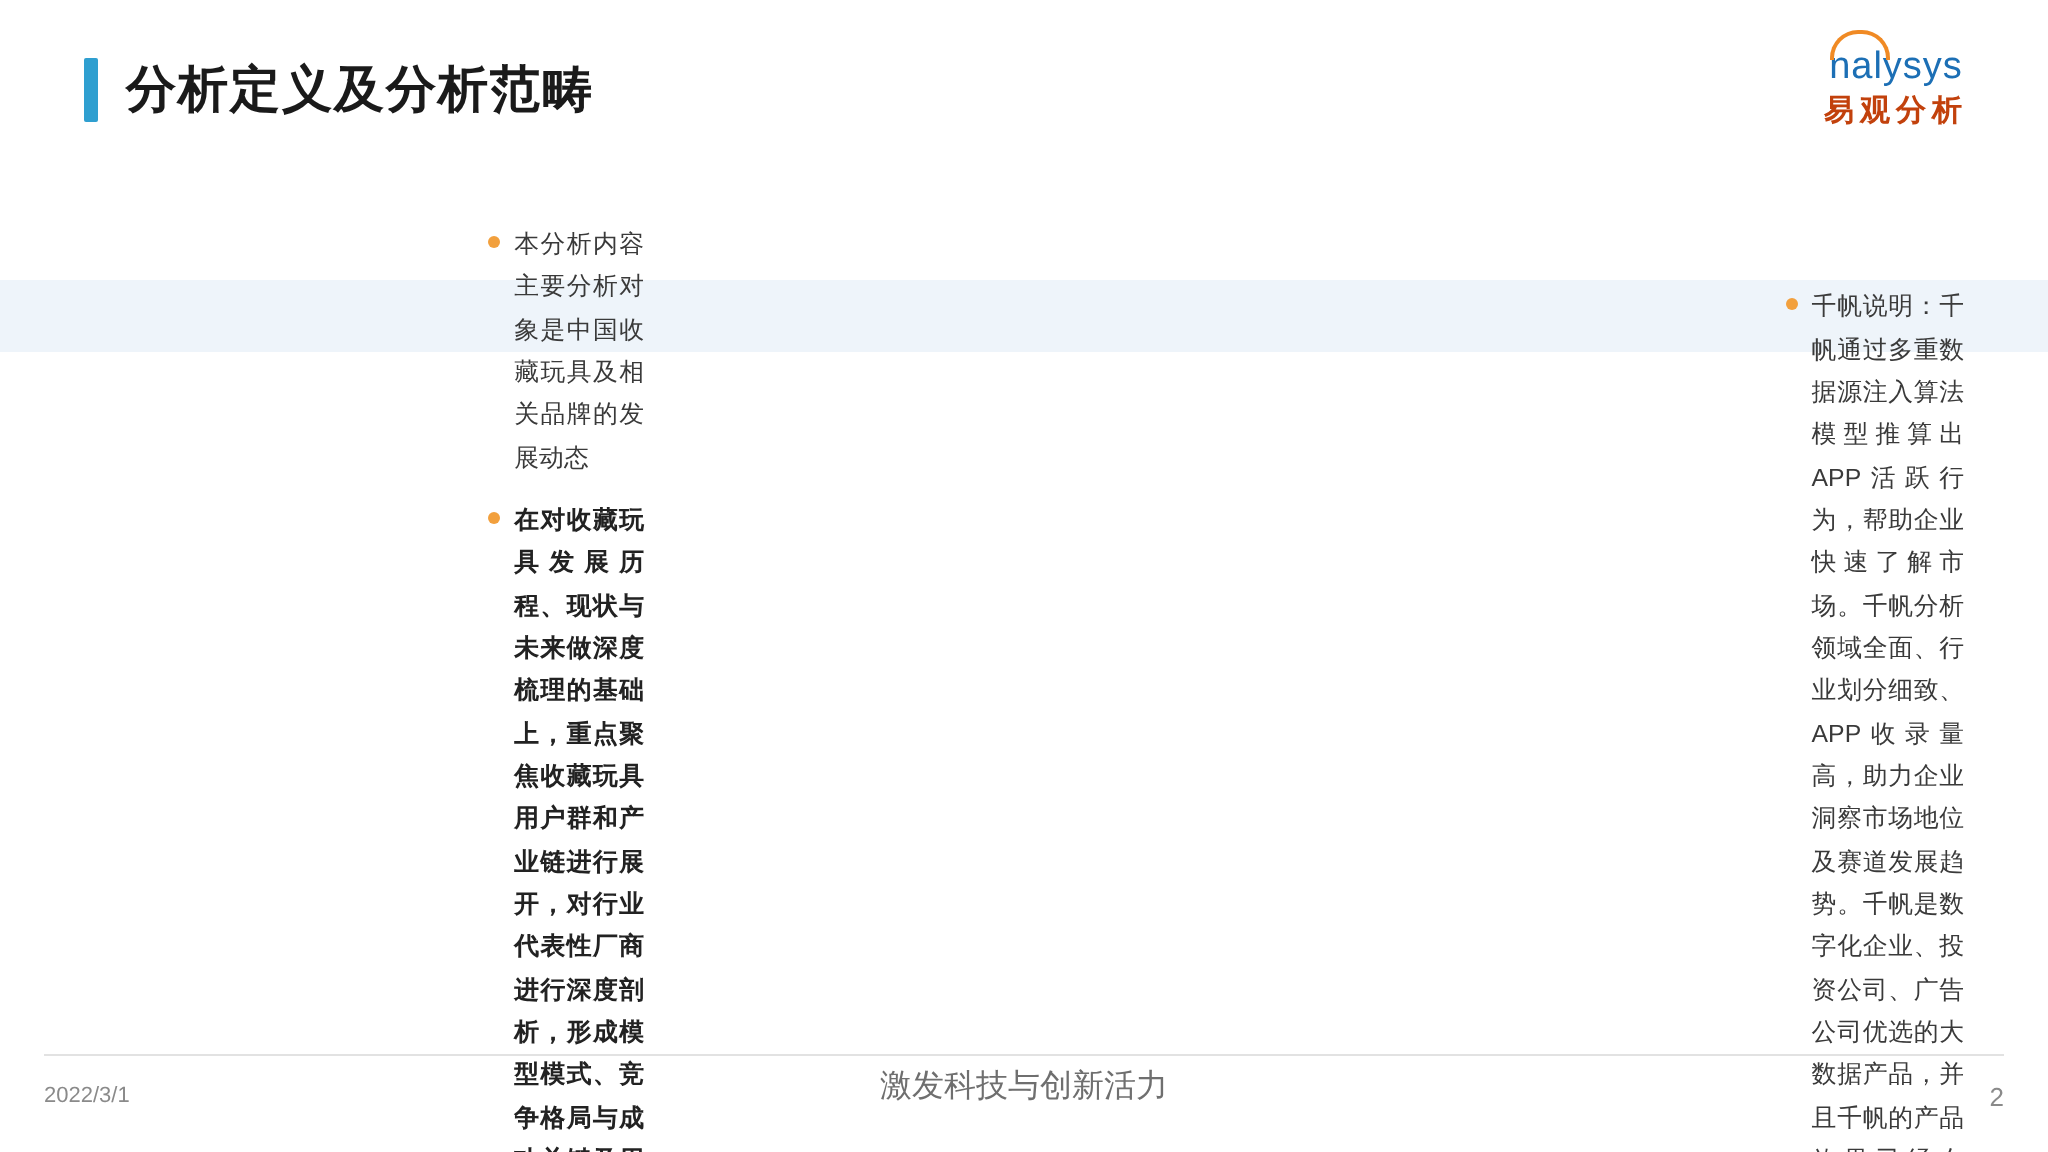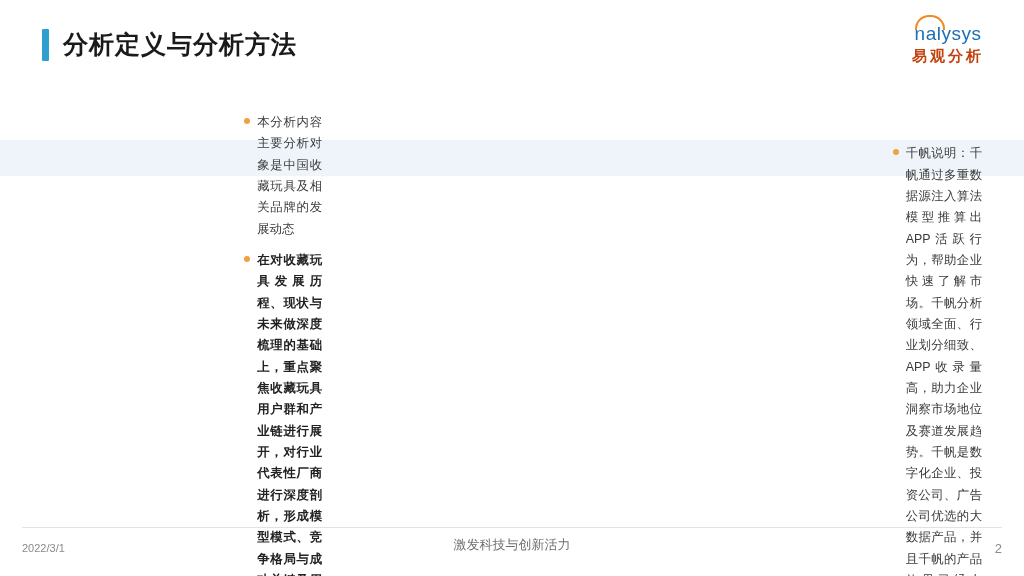--- a/index.html
+++ b/index.html
@@ -172,39 +172,39 @@
     font-size: 11px;
     color: #8a8a8a;
     margin-top: 32px;
   }
   .footer-center {
     position: absolute;
     left: 0;
     right: 0;
     bottom: 22px;
     text-align: center;
-    font-size: 13px;
+    font-size: 16px;
     color: #6f6f6f;
   }
   .footer-page {
     position: absolute;
     right: 22px;
     bottom: 20px;
     font-size: 13px;
     color: #8a8a8a;
   }
 </style>
 </head>
 <body>
 
 <div class="slide">
 
   <div class="header">
     <div class="title-bar"></div>
-    <div class="page-title">分析定义与分析方法</div>
+    <div class="page-title">分析定义及分析范畴</div>
   </div>
 
   <div class="logo">
     <div class="logo-main">
       <span class="logo-arc"></span>
       <span>nalysys</span>
     </div>
     <div class="logo-sub">易观分析</div>
   </div>
 

